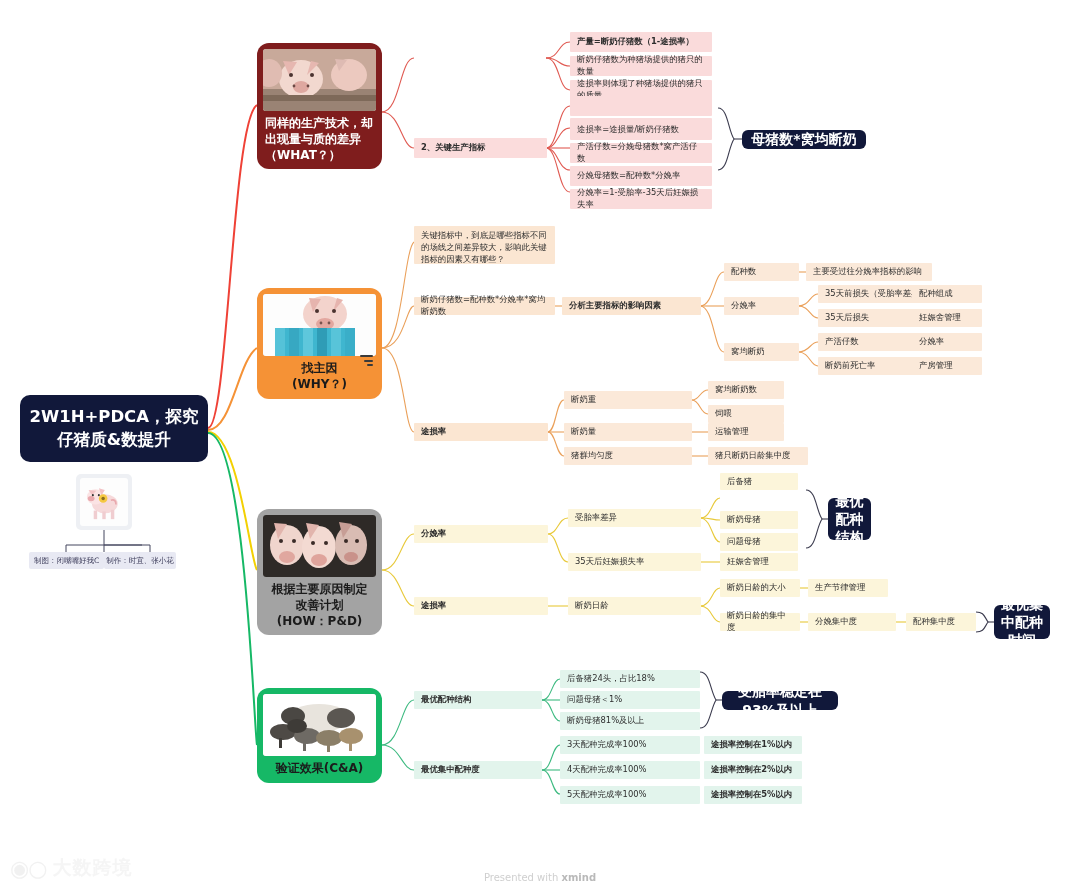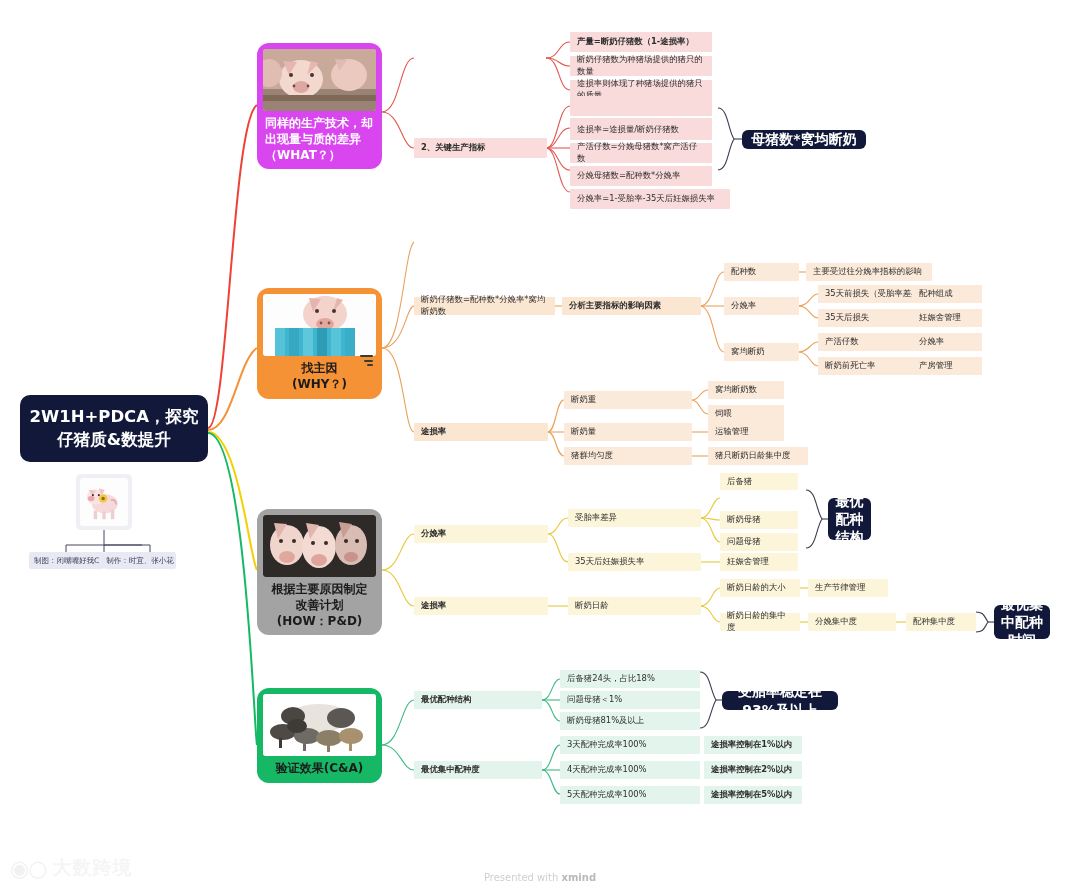--- a/index.html
+++ b/index.html
@@ -42,21 +42,21 @@
   
   .topic {
     width: 125px; border-radius: 12px; padding: 6px;
     display:flex; flex-direction:column; align-items:center;
   }
   .topic .thumb { width: 113px; height: 62px; border-radius:3px; overflow:hidden; position:relative; background:#cfcfcf; }
   .topic .cap {
     margin-top:5px; font-weight:bold; font-size:12px; color:#1b1b1b;
     text-align:center; line-height:1.32; width:100%;
   }
-  .t1 { left:257px; top:43px;  background:#d946ef; }
+  .t1 { left:257px; top:43px;  background:#7f1d1d; }
   .t1 .cap { color:#ffffff; text-align:left; padding-left:2px; }
   .t2 { left:257px; top:288px; background:#f59236; }
   .t3 { left:257px; top:509px; background:#a3a3a3; }
   .t4 { left:257px; top:688px; background:#16b866; }
 
   .hamburger { position:absolute; right:9px; bottom:30px; width:13px; }
   .hamburger i { display:block; height:2px; background:#3a3a3a; margin:2.5px 0; border-radius:1px;}
   .hamburger i:nth-child(2){ width:72%; margin-left:28%;}
   .hamburger i:nth-child(3){ width:50%; margin-left:50%;}
 
@@ -236,21 +236,21 @@
   <div class="box pk bold" style="left:414px; top:138px; width:133px; height:20px;">2、关键生产指标</div>
 
   <div class="box pk2 bold" style="left:570px; top:32px; width:142px; height:20px;">产量=断奶仔猪数（1-途损率）</div>
   <div class="box pk2" style="left:570px; top:56px; width:142px; height:20px;">断奶仔猪数为种猪场提供的猪只的数量</div>
   <div class="box pk2" style="left:570px; top:80px; width:142px; height:20px;">途损率则体现了种猪场提供的猪只的质量</div>
   <div class="box pk2" style="left:570px; top:118px; width:142px; height:20px;">途损率=途损量/断奶仔猪数</div>
   <div class="box pk2" style="left:570px; top:96px; width:142px; height:20px;"></div>
   <div class="box pk2" style="left:570px; top:120px; width:142px; height:20px;">途损率=途损量/断奶仔猪数</div>
   <div class="box pk2" style="left:570px; top:143px; width:142px; height:20px;">产活仔数=分娩母猪数*窝产活仔数</div>
   <div class="box pk2" style="left:570px; top:166px; width:142px; height:20px;">分娩母猪数=配种数*分娩率</div>
-  <div class="box pk2" style="left:570px; top:189px; width:160px; height:20px;">分娩率=1-受胎率-35天后妊娠损失率</div>
+  <div class="box pk2" style="left:570px; top:189px; width:142px; height:20px;">分娩率=1-受胎率-35天后妊娠损失率</div>
 
   <div class="dark" style="left:742px; top:130px; width:124px; height:19px;">断奶仔猪量=分娩母猪数*窝均断奶数</div>
 
   <div class="node topic t2">
     <div class="thumb">
       <svg viewBox="0 0 113 62" width="113" height="62">
         <rect width="113" height="62" fill="#fdfdfd"></rect>
         <ellipse cx="62" cy="20" rx="22" ry="18" fill="#f3d3cc"></ellipse>
         <path d="M46 4 L50 18 L58 5 Z" fill="#e6b4ae"></path>
         <path d="M74 4 L70 18 L80 6 Z" fill="#e6b4ae"></path>
@@ -272,20 +272,21 @@
       <div>找主因</div>
       <div>(WHY？)</div>
     </div>
     <div class="hamburger">
         <i></i>
         <i></i>
         <i></i>
       </div>
   </div>
 
+  <div class="box or wrap" style="left:414px; top:226px; width:141px; height:38px;">关键指标中，到底是哪些指标不同的场线之间差异较大，影响此关键指标的因素又有哪些？</div>
   <div class="box or" style="left:414px; top:297px; width:141px; height:18px;">断奶仔猪数=配种数*分娩率*窝均断奶数</div>
   <div class="box or bold" style="left:562px; top:297px; width:139px; height:18px;">分析主要指标的影响因素</div>
 
   <div class="box or2" style="left:724px; top:263px; width:75px; height:18px;">配种数</div>
   <div class="box or2" style="left:806px; top:263px; width:126px; height:18px;">主要受过往分娩率指标的影响</div>
 
   <div class="box or2" style="left:724px; top:297px; width:75px; height:18px;">分娩率</div>
   <div class="box or2" style="left:818px; top:285px; width:118px; height:18px;">35天前损失（受胎率差异）</div>
   <div class="box or2" style="left:912px; top:285px; width:70px; height:18px;">配种组成</div>
   <div class="box or2" style="left:818px; top:309px; width:118px; height:18px;">35天后损失</div>

